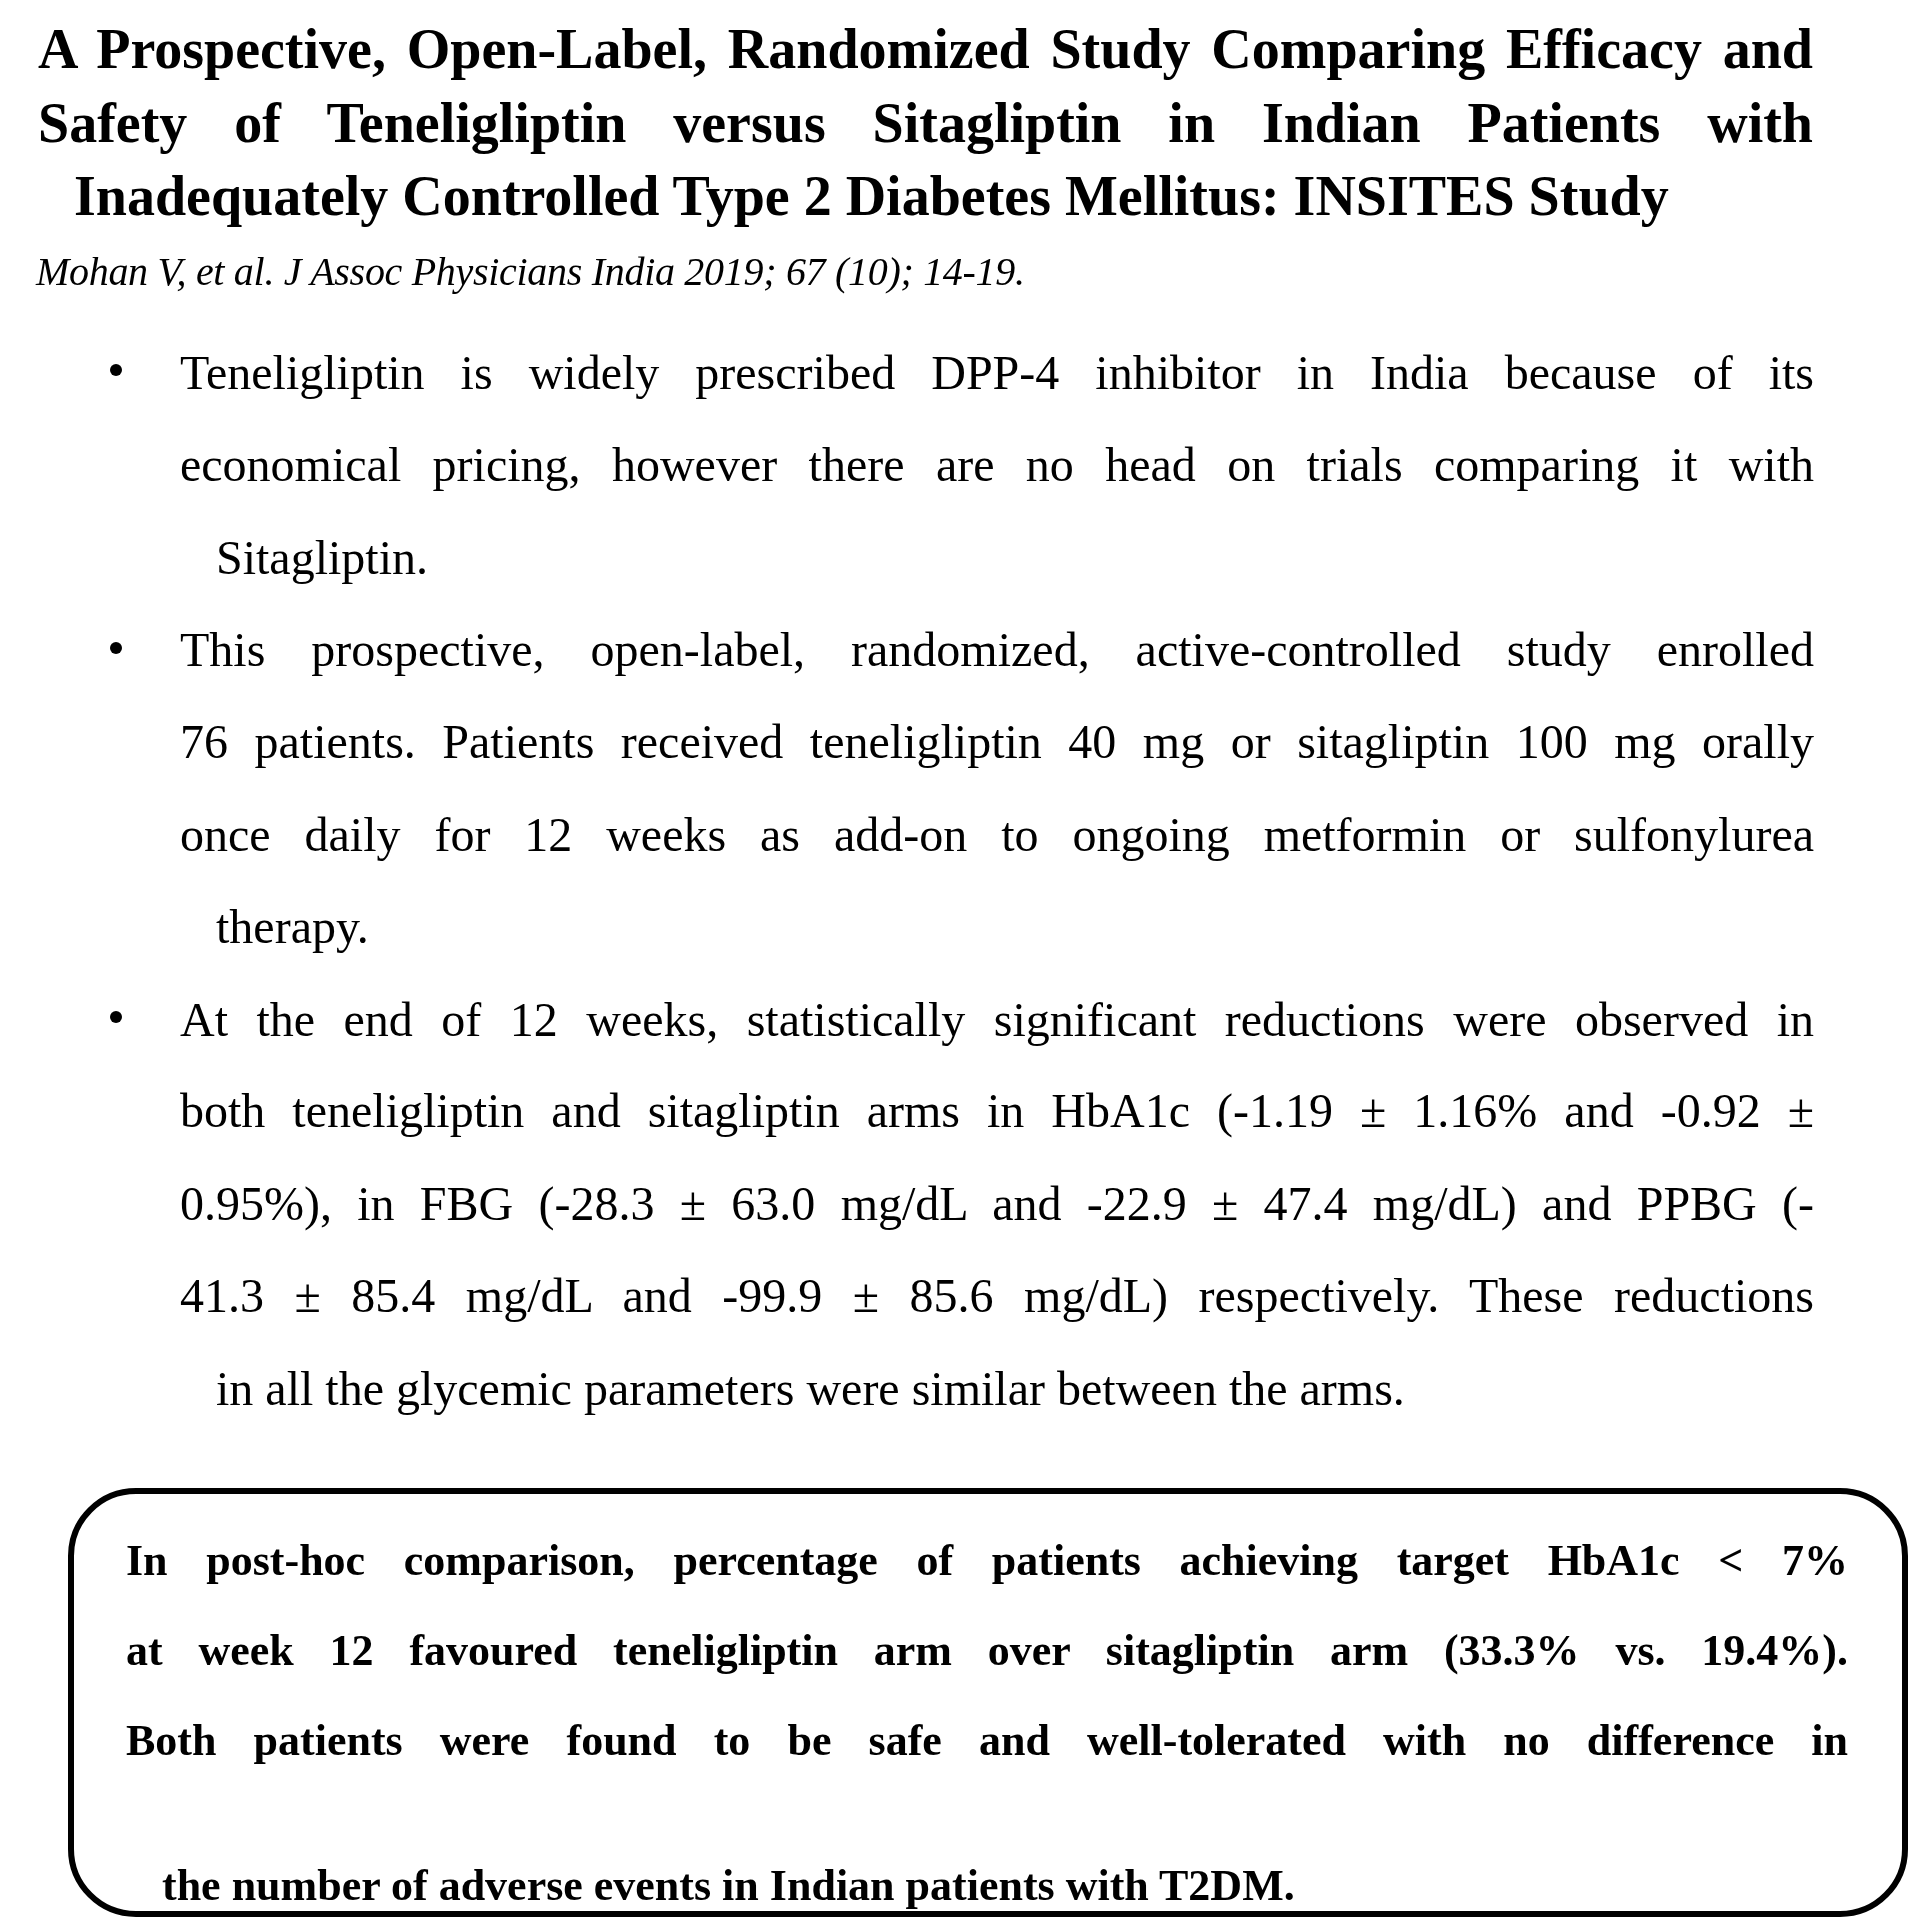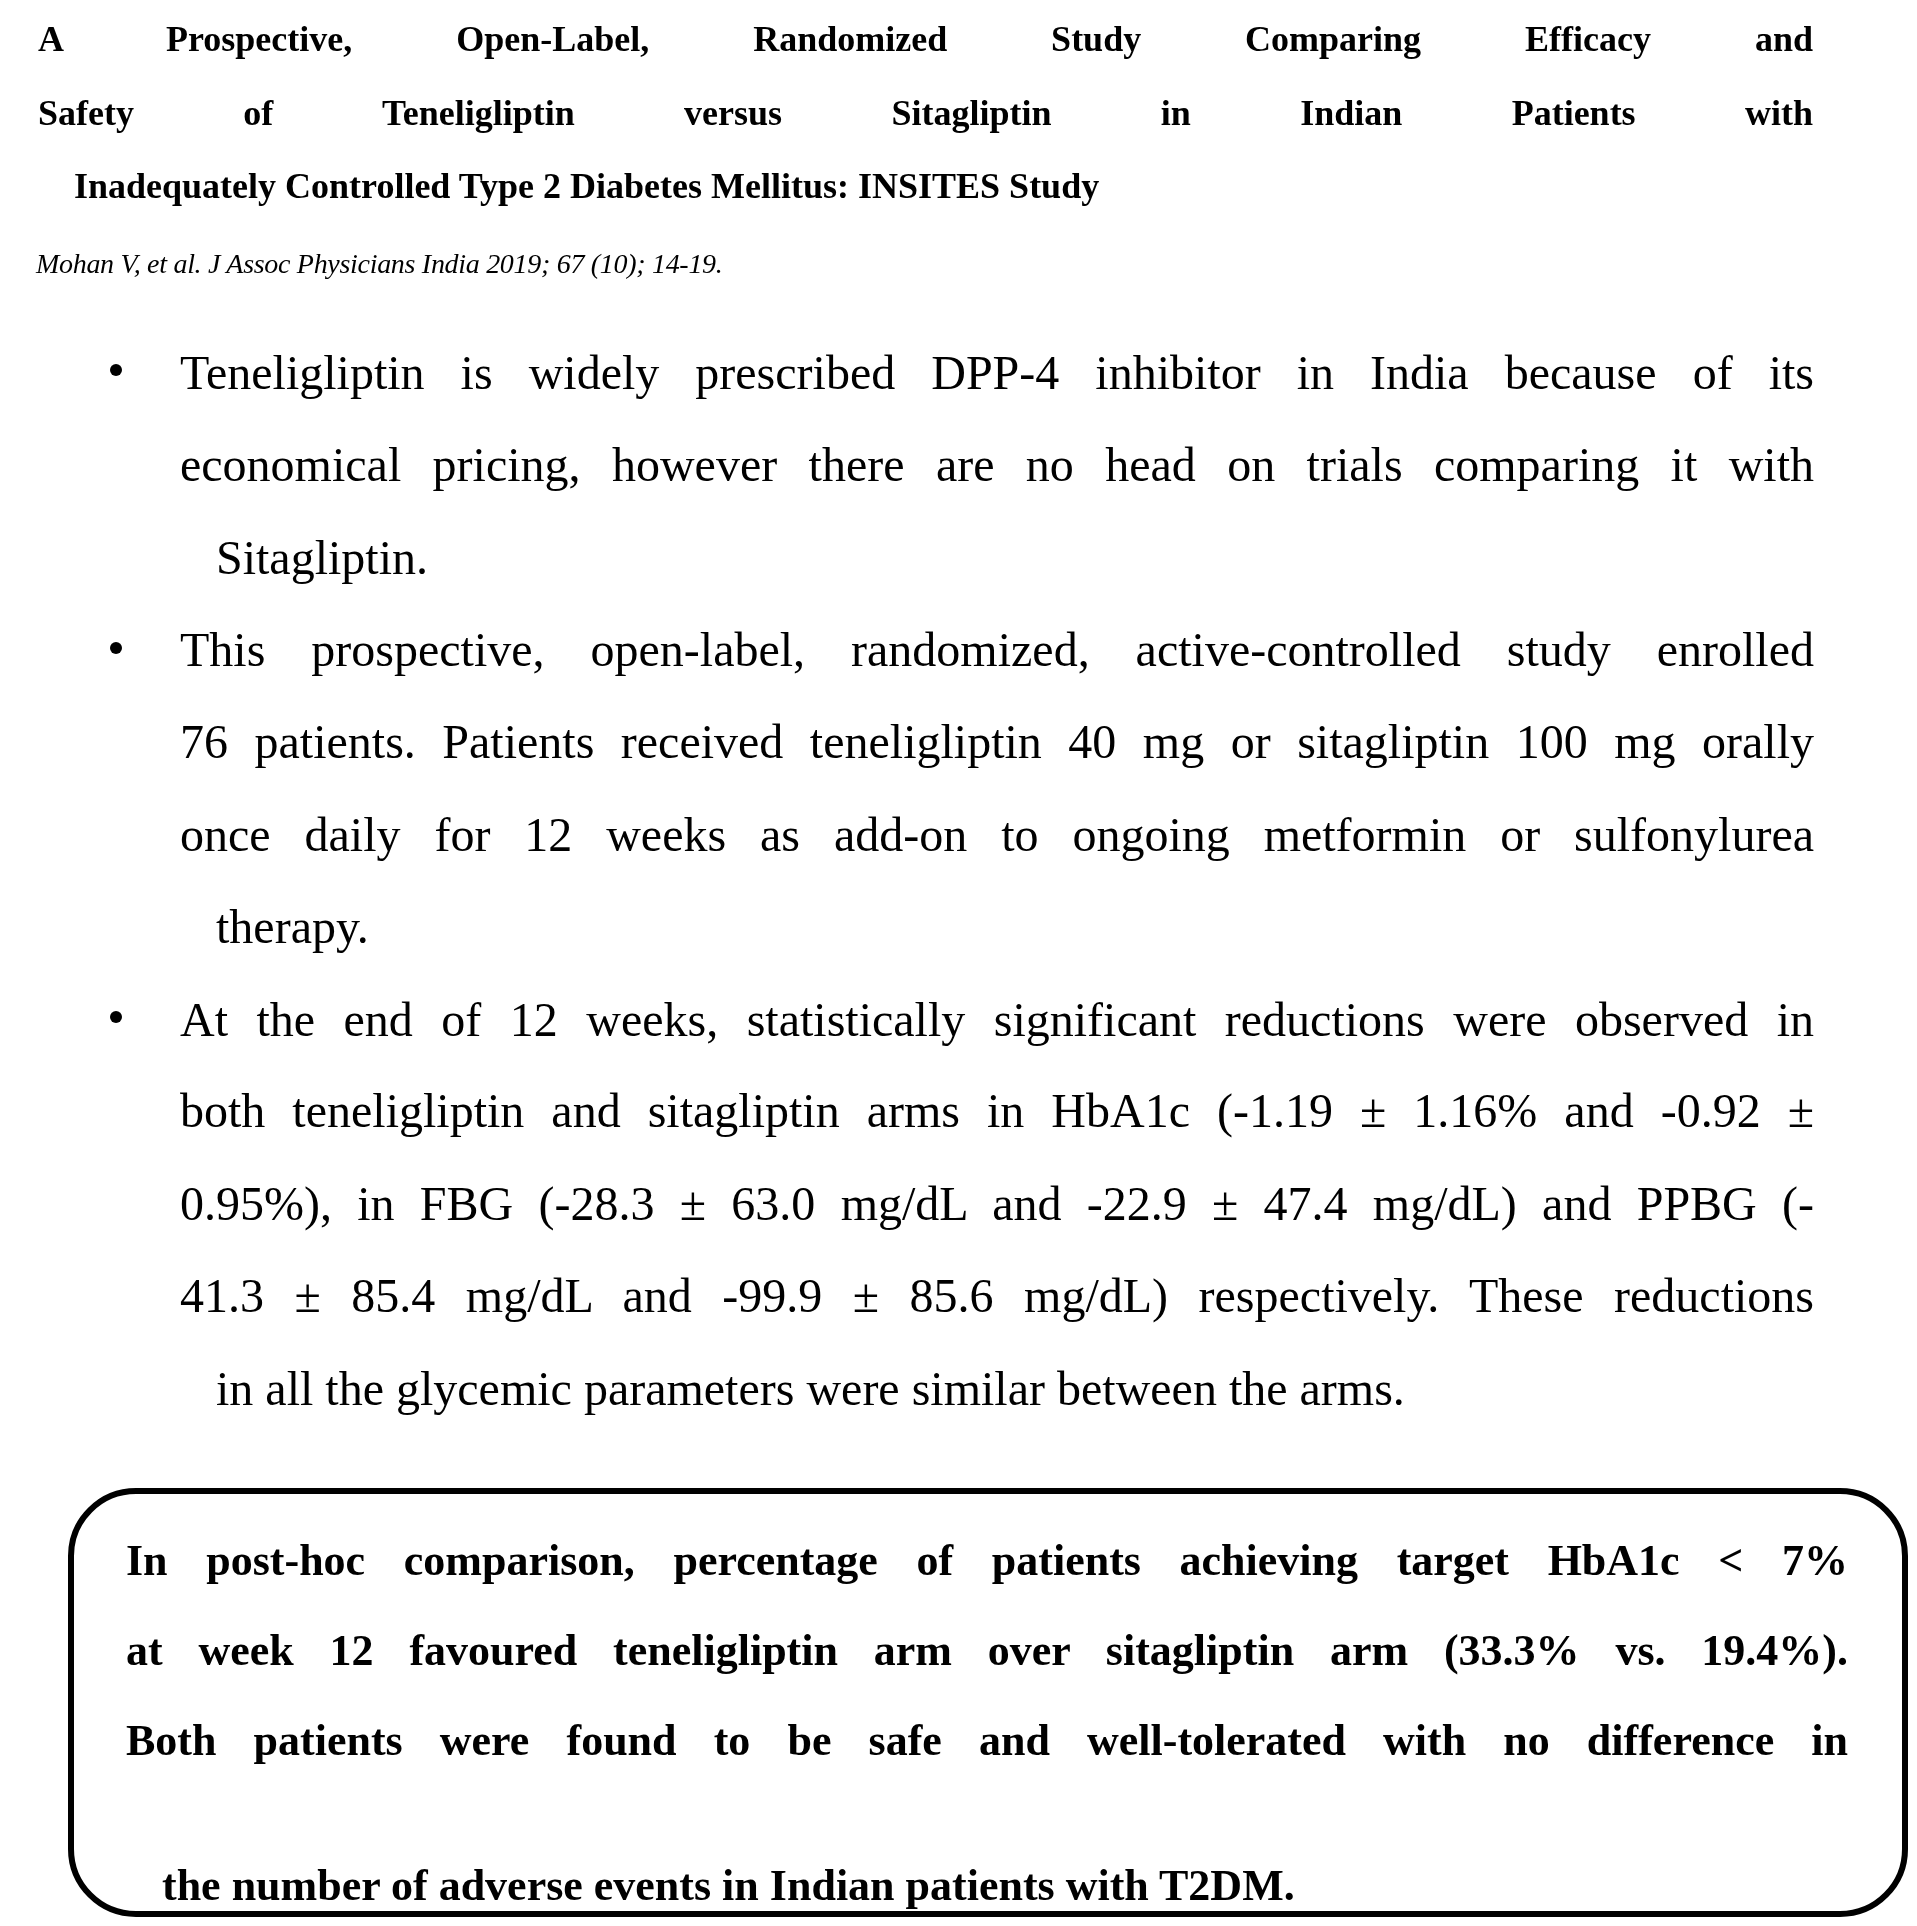--- a/index.html
+++ b/index.html
@@ -8,29 +8,29 @@
     position: absolute;
     white-space: nowrap;
     text-align: justify;
     text-align-last: justify;
     line-height: 1;
   }
   .line.last { text-align-last: left; margin-left: 36px; }
   .title {
     font-family: "Liberation Serif", serif;
     font-weight: bold;
-    font-size: 36px;
+    font-size: 56px;
     left: 38px; width: 1775px;
   }
   .citation {
     position: absolute;
     left: 36px; top: 248px;
     font-family: "Liberation Serif", serif;
     font-style: italic;
-    font-size: 28px;
+    font-size: 40px;
     letter-spacing: -0.3px;
     white-space: nowrap;
   }
   .bullet-dot {
     position: absolute;
     left: 110px;
     width: 12.3px; height: 12.3px;
     border-radius: 50%;
     background: #000;
   }

